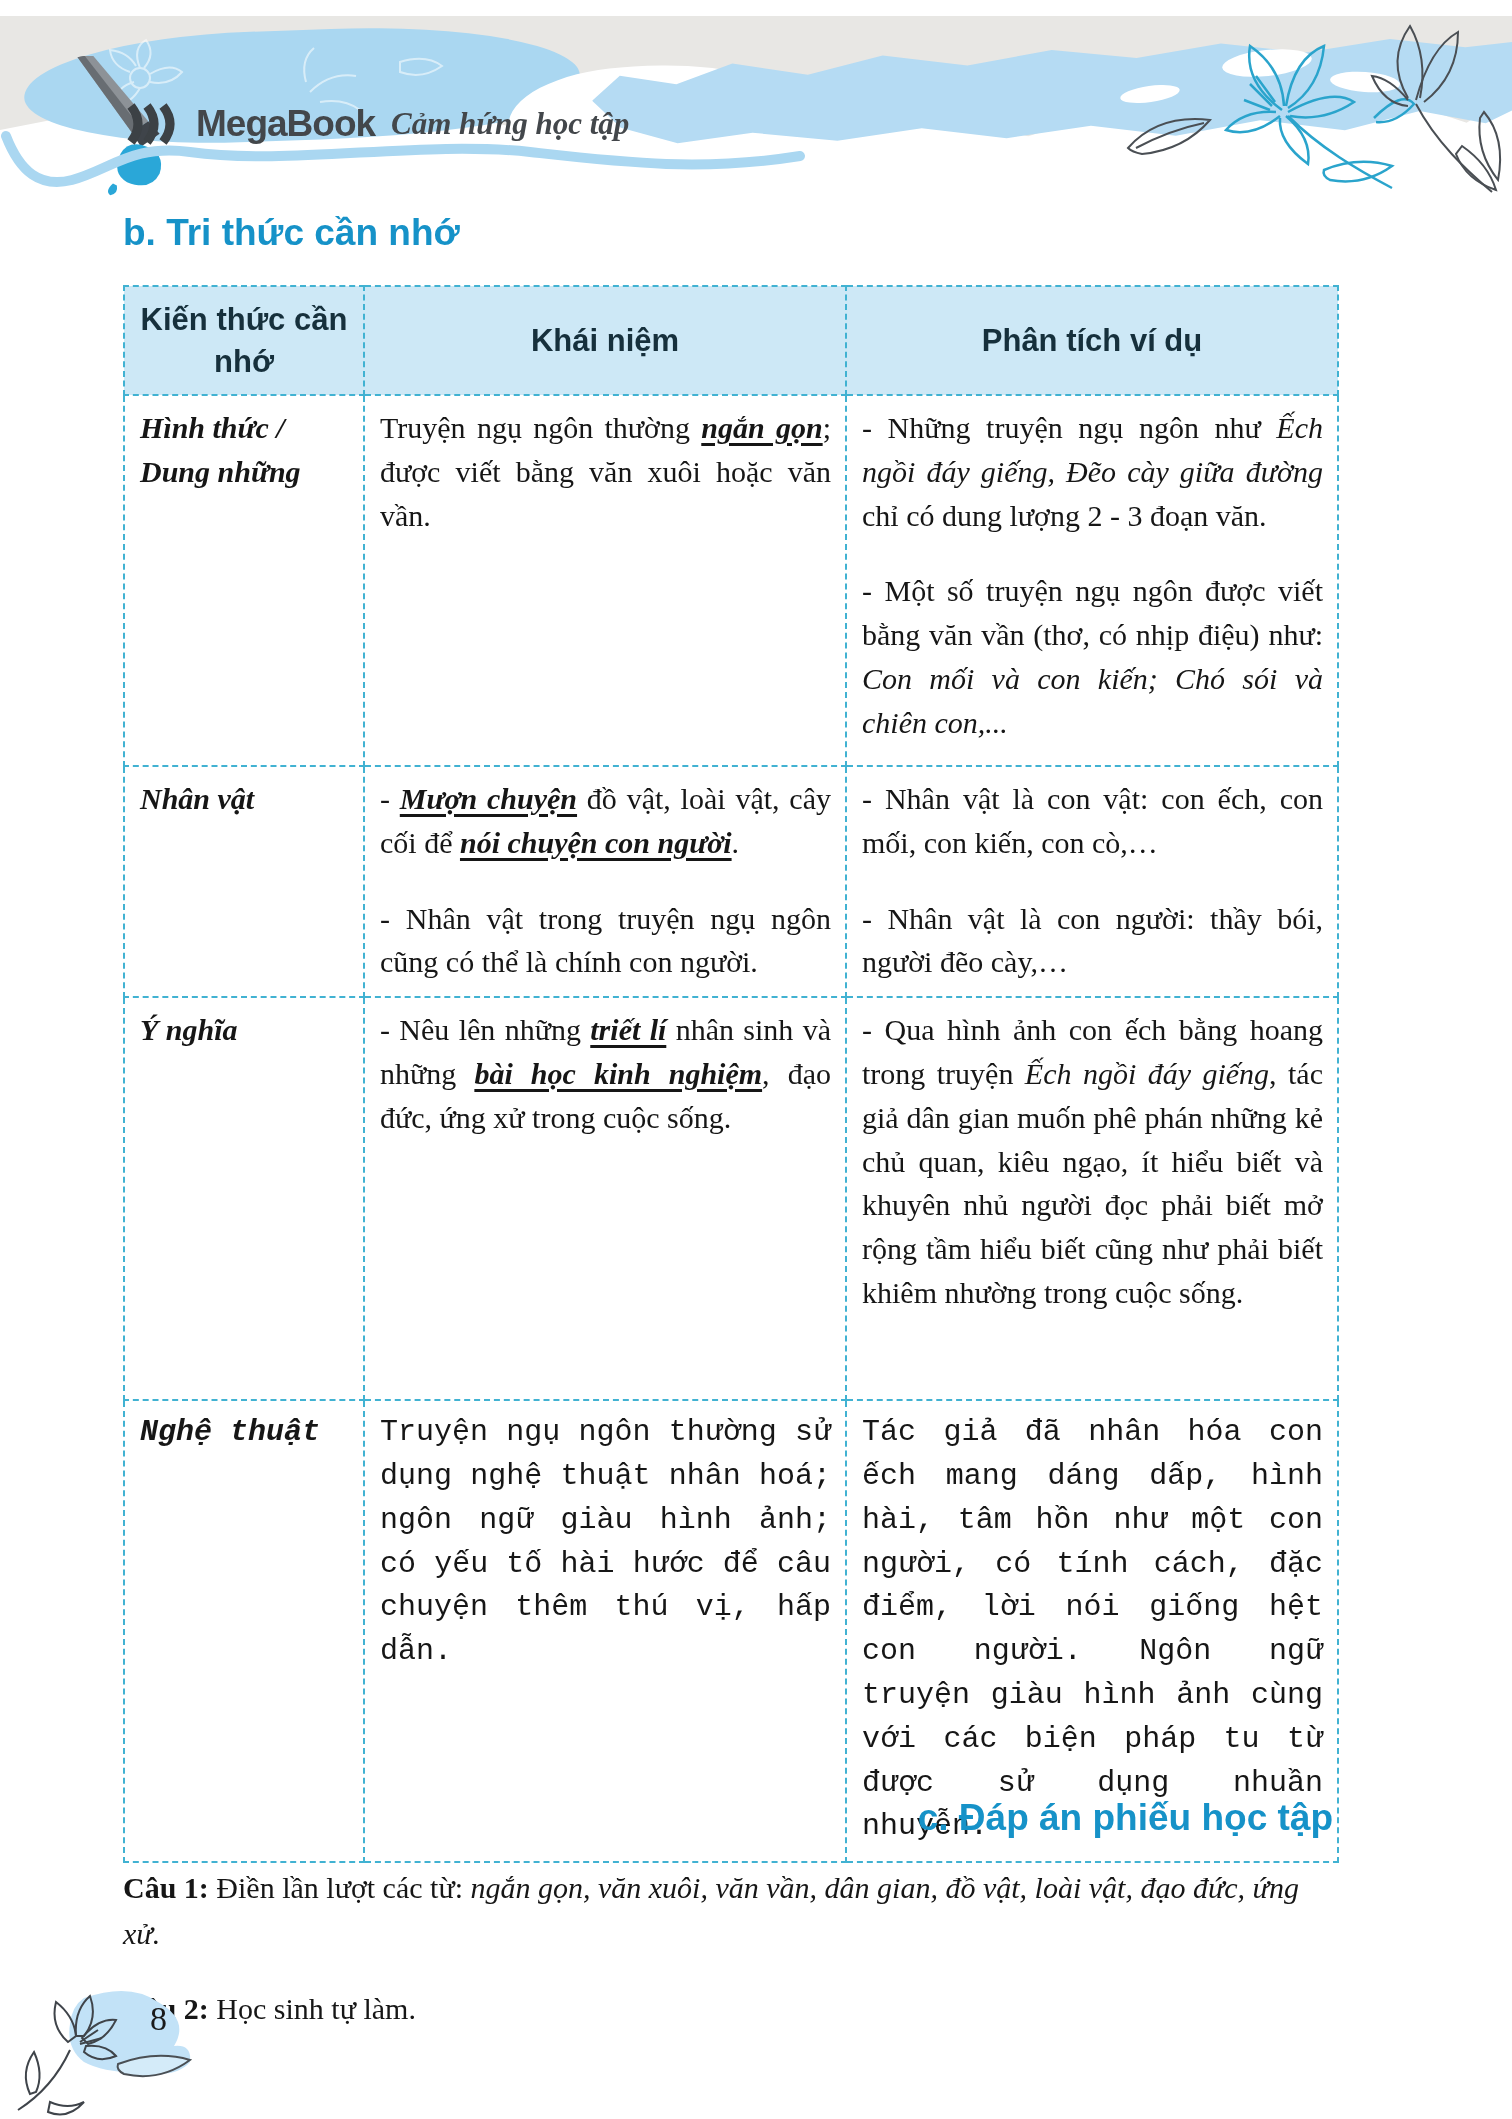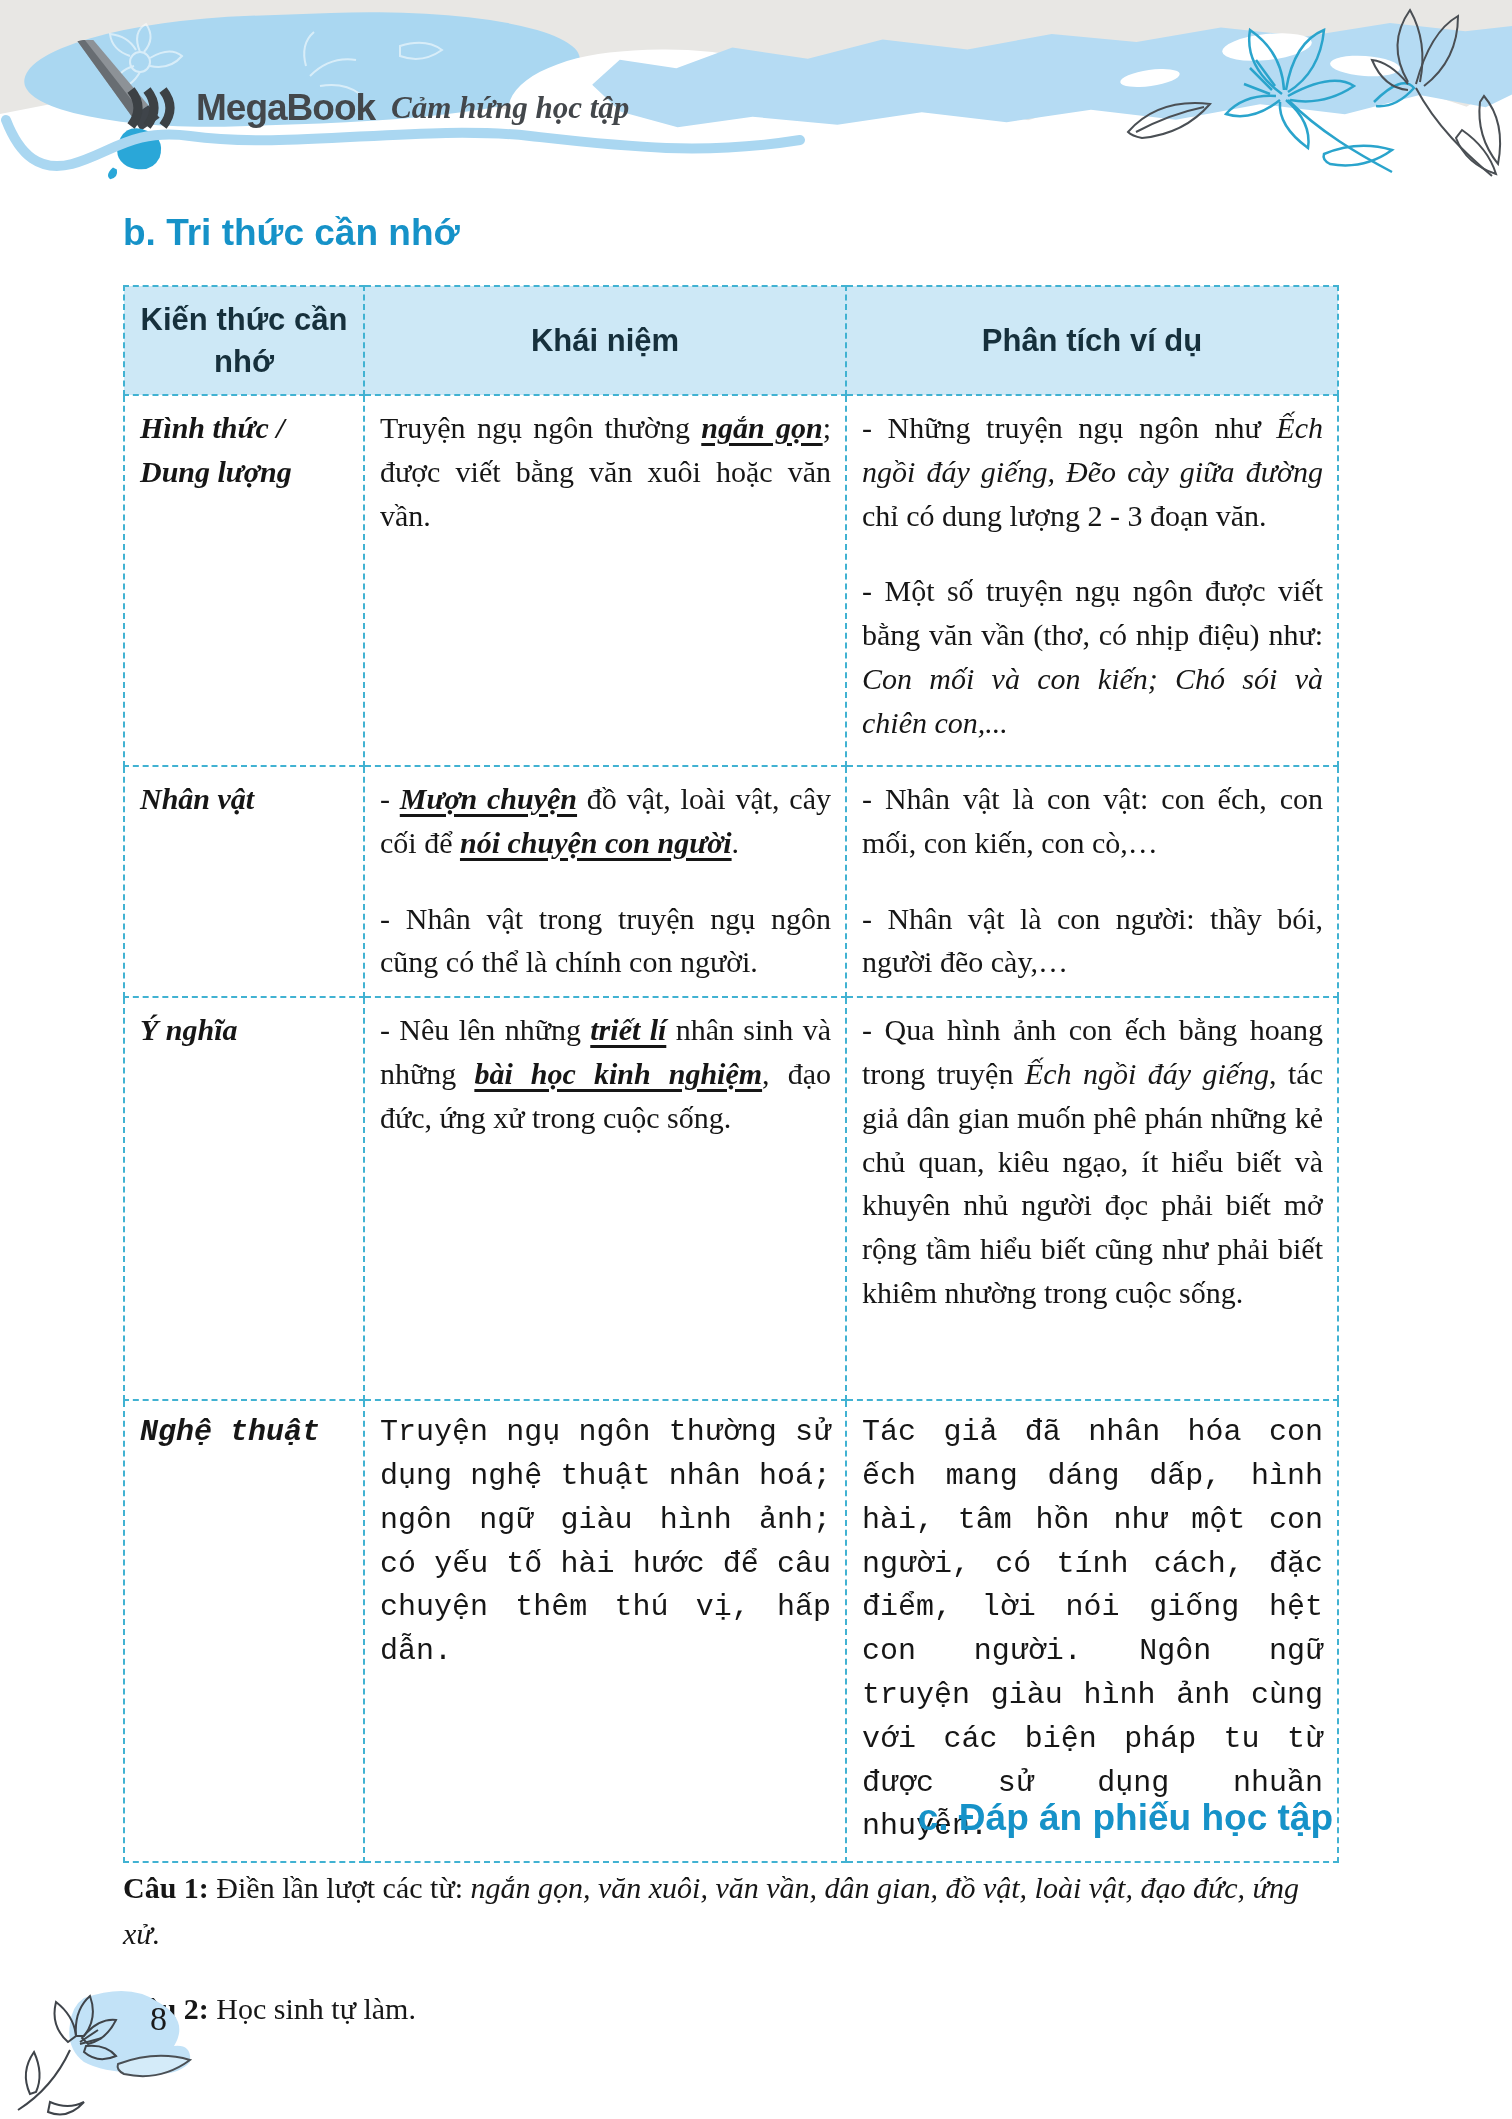--- a/index.html
+++ b/index.html
@@ -1,21 +1,21 @@
 <!DOCTYPE html>
 <html lang="vi"><head>
 <meta charset="utf-8">
 <style>
   html,body{margin:0;padding:0;background:#ffffff;}
   .page{
     position:relative;width:1512px;height:2119px;background:#ffffff;
     overflow:hidden;font-family:"Liberation Serif",serif;color:#161616;
   }
   
-  .hdr{position:absolute;top:0;left:0;width:1476px;height:190px;}
+  .hdr{position:absolute;top:16px;left:0;width:1476px;height:190px;}
   .gray-band{
     position:absolute;top:0;left:0;width:1512px;height:124px;background:#e8e7e4;
     clip-path:polygon(0 0,100% 0,100% 62%,97% 86%,93% 70%,88% 90%,83% 74%,79% 95%,73% 78%,68% 97%,62% 80%,56% 96%,50% 70%,45% 92%,40% 64%,34% 90%,28% 72%,22% 94%,16% 78%,10% 96%,5% 80%,0 92%);
   }
   .white-tear{
     position:absolute;left:508px;top:50px;width:270px;height:88px;background:#fff;
     border-radius:45% 55% 50% 50%/60% 50% 55% 45%;transform:rotate(-4deg);
   }
   .blob-left{
     position:absolute;left:24px;top:14px;width:556px;height:110px;background:#aad7f1;
@@ -171,21 +171,21 @@
     </colgroup>
     <thead>
       <tr>
         <th>Kiến thức cần nhớ</th>
         <th>Khái niệm</th>
         <th>Phân tích ví dụ</th>
       </tr>
     </thead>
     <tbody>
       <tr>
-        <td class="lbl">Hình thức / Dung lượng</td>
+        <td class="lbl">Hình thức / Dung những</td>
         <td class="cell">
             <p><span>Truyện ngụ ngôn thường </span><span class="b i u">ngắn gọn</span><span>; được viết bằng văn xuôi hoặc văn vần.</span></p>
           </td>
         <td class="cell">
             <p><span>- Những truyện ngụ ngôn như </span><span class="i">Ếch ngồi đáy giếng, Đẽo cày giữa đường</span><span> chỉ có dung lượng 2 - 3 đoạn văn.</span></p>
             <p><span>- Một số truyện ngụ ngôn được viết bằng văn vần (thơ, có nhịp điệu) như: </span><span class="i">Con mối và con kiến; Chó sói và chiên con,...</span></p>
           </td>
       </tr>
       <tr>
         <td class="lbl">Nhân vật</td>

